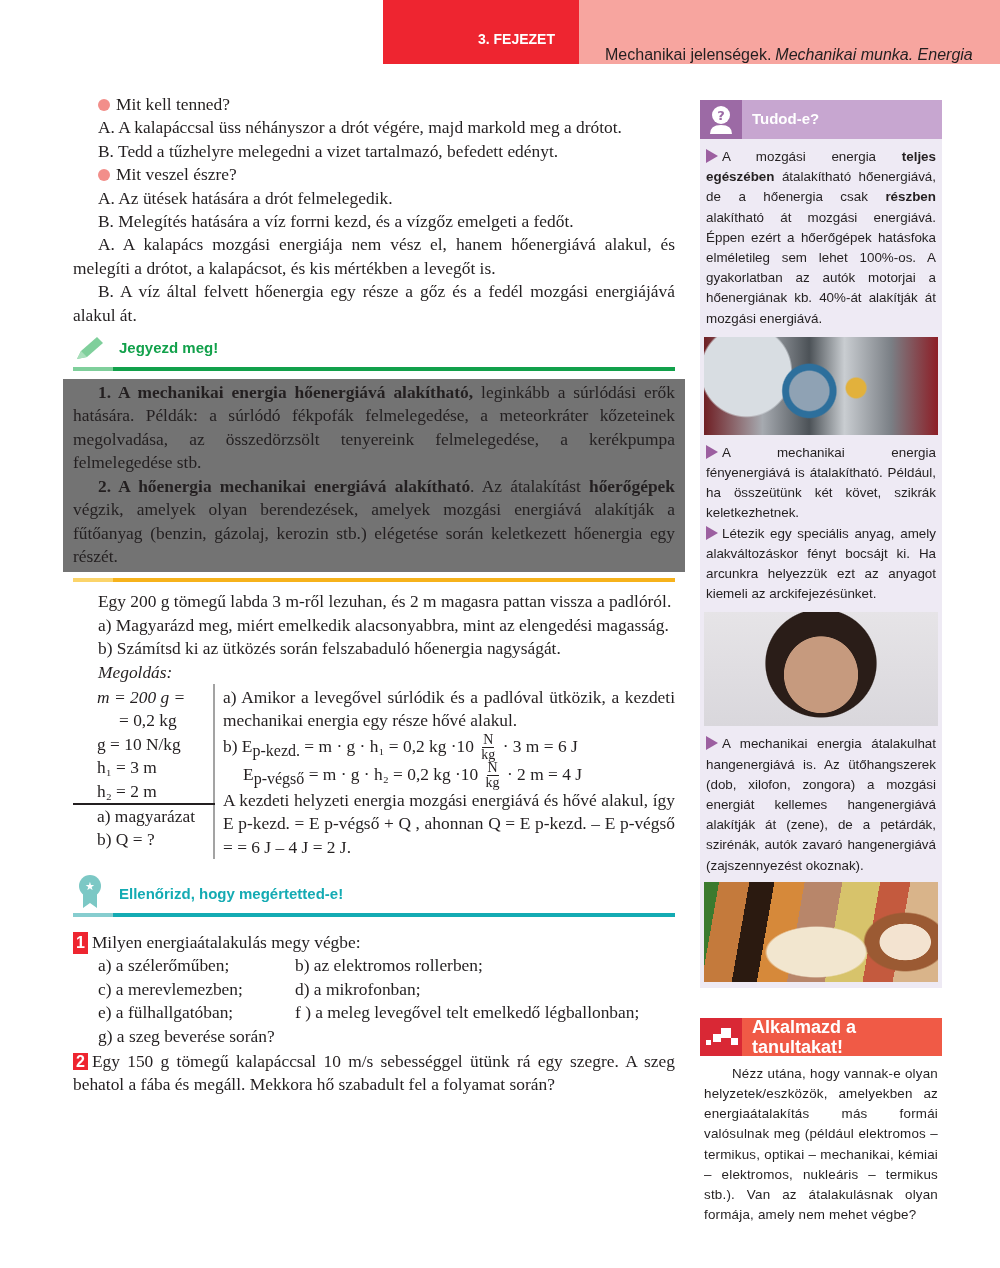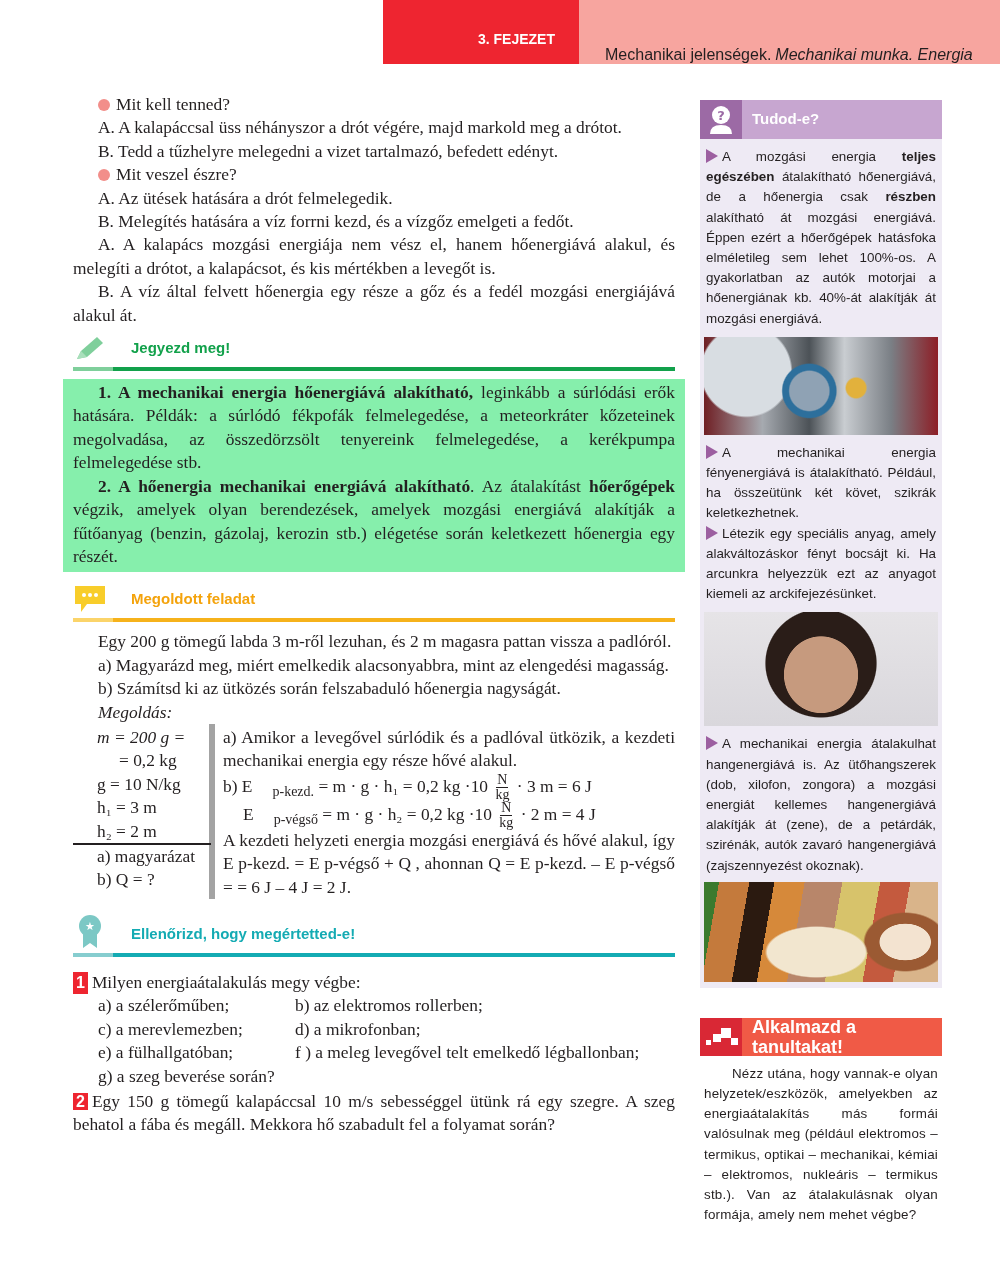--- a/index.html
+++ b/index.html
@@ -19,45 +19,45 @@
 
   
   .main { position: absolute; left: 73px; top: 93px; width: 602px; font-size: 17.4px; line-height: 23.4px; }
   .main p { text-align: justify; }
   .ind { text-indent: 25px; }
   .q { font-weight: normal; padding-left: 25px; display: flex; align-items: center; }
   .dot { width: 12px; height: 12px; border-radius: 50%; background: #f28e8a; display: inline-block; margin-right: 6px; }
 
   .sec-head { display: flex; align-items: flex-end; height: 36px; font-family: "Liberation Sans", sans-serif;
               font-weight: bold; font-size: 15px; }
-  .sec-head .lbl { margin-left: 24px; margin-bottom: 4px; }
+  .sec-head .lbl { margin-left: 12px; margin-bottom: 4px; }
   .sec-rule { height: 4px; display: flex; margin-top: 4px; }
   .sec-rule .a { width: 40px; }
   .sec-rule .b { flex: 1; }
 
   .green .lbl { color: #12a14b; }
   .green .a { background: #7fcf9b; } .green .b { background: #12a14b; }
   .yellow .lbl { color: #f4a30c; }
   .yellow .a { background: #fbd46a; } .yellow .b { background: #f6b21b; }
   .teal .lbl { color: #14abb3; }
   .teal .a { background: #86cdcf; } .teal .b { background: #14abb3; }
 
-  .notebox { background: #86efac; margin: 8px -10px 0 -10px; padding: 2px 10px 4px 10px; }
+  .notebox { background: #737373; margin: 8px -10px 0 -10px; padding: 2px 10px 4px 10px; }
 
   .given-wrap { display: flex; margin-top: 0; }
-  .given { width: 142px; border-right: 6px solid #a3a3a3; padding-top: 2px; }
+  .given { width: 142px; border-right: 2px solid #a3a3a3; padding-top: 2px; }
   .given .g1 { padding-left: 24px; }
   .given .g2 { padding-left: 46px; }
   .given .sep { border-top: 2px solid #231f20; margin-right: -2px; margin-left: 0; }
   .given .u { padding-left: 24px; }
   .solution { flex: 1; padding-left: 8px; padding-top: 2px; }
   .frac { display: inline-flex; flex-direction: column; align-items: center; vertical-align: middle;
           font-size: 14px; line-height: 14px; margin: 0 3px; }
   .frac .n { border-bottom: 1px solid #231f20; padding: 0 1px; }
-  sub { font-size: 14px; margin-left: 20px; }
+  sub { font-size: 16px; }
   .it { font-style: italic; }
 
   .task { display: flex; align-items: flex-start; }
   .num { background: #ee2530; color: #fff; font-family: "Liberation Sans", sans-serif; font-weight: bold;
          font-size: 16px; padding: 0 3px; margin-right: 4px; line-height: 22px; margin-top: 1px; }
   .opts { display: grid; grid-template-columns: 197px 1fr; padding-left: 25px; font-family: Liberation Serif, serif; }
 
   
   .side { position: absolute; left: 700px; top: 100px; width: 242px; font-family: "Liberation Sans", "DejaVu Sans", sans-serif;
           font-size: 13.4px; line-height: 20.2px; color: #231f20; }
@@ -115,29 +115,20 @@
         <div class="a"></div>
         <div class="b"></div>
       </div>
     <div class="notebox">
       <p class="ind"><b>1. A mechanikai energia hőenergiává alakítható,</b><span> leginkább a súrlódási erők hatására. Példák: a súrlódó fékpofák felmelegedése, a meteorkráter kőzeteinek megolvadása, az összedörzsölt tenyereink felmelegedése, a kerékpumpa felmelegedése stb.</span></p>
       <p class="ind"><b>2. A hőenergia mechanikai energiává alakítható</b><span>. Az átalakítást </span><b>hőerőgépek</b><span> végzik, amelyek olyan berendezések, amelyek mozgási energiává alakítják a fűtőanyag (benzin, gázolaj, kerozin stb.) elégetése során keletkezett hőenergia egy részét.</span></p>
     </div>
   </div>
 
   <div class="yellow" style="margin-top:6px;">
-    <div class="sec-head">
-      <svg width="34" height="32" viewBox="0 0 34 32">
-        <path d="M2 4 H32 V22 H14 L8 30 V22 H2 Z" fill="#f8cd2a"></path>
-        <circle cx="11" cy="13" r="2" fill="#fff"></circle>
-          <circle cx="17" cy="13" r="2" fill="#fff"></circle>
-          <circle cx="23" cy="13" r="2" fill="#fff"></circle>
-      </svg>
-      <span class="lbl">Megoldott feladat</span>
-    </div>
     <div class="sec-rule">
         <div class="a"></div>
         <div class="b"></div>
       </div>
     <div style="margin-top:8px;">
       <p class="ind">Egy 200 g tömegű labda 3 m-ről lezuhan, és 2 m magasra pattan vissza a padlóról.</p>
       <p class="ind">a) Magyarázd meg, miért emelkedik alacsonyabbra, mint az elengedési magasság.</p>
       <p class="ind">b) Számítsd ki az ütközés során felszabaduló hőenergia nagyságát.</p>
       <p class="ind it">Megoldás:</p>
 

